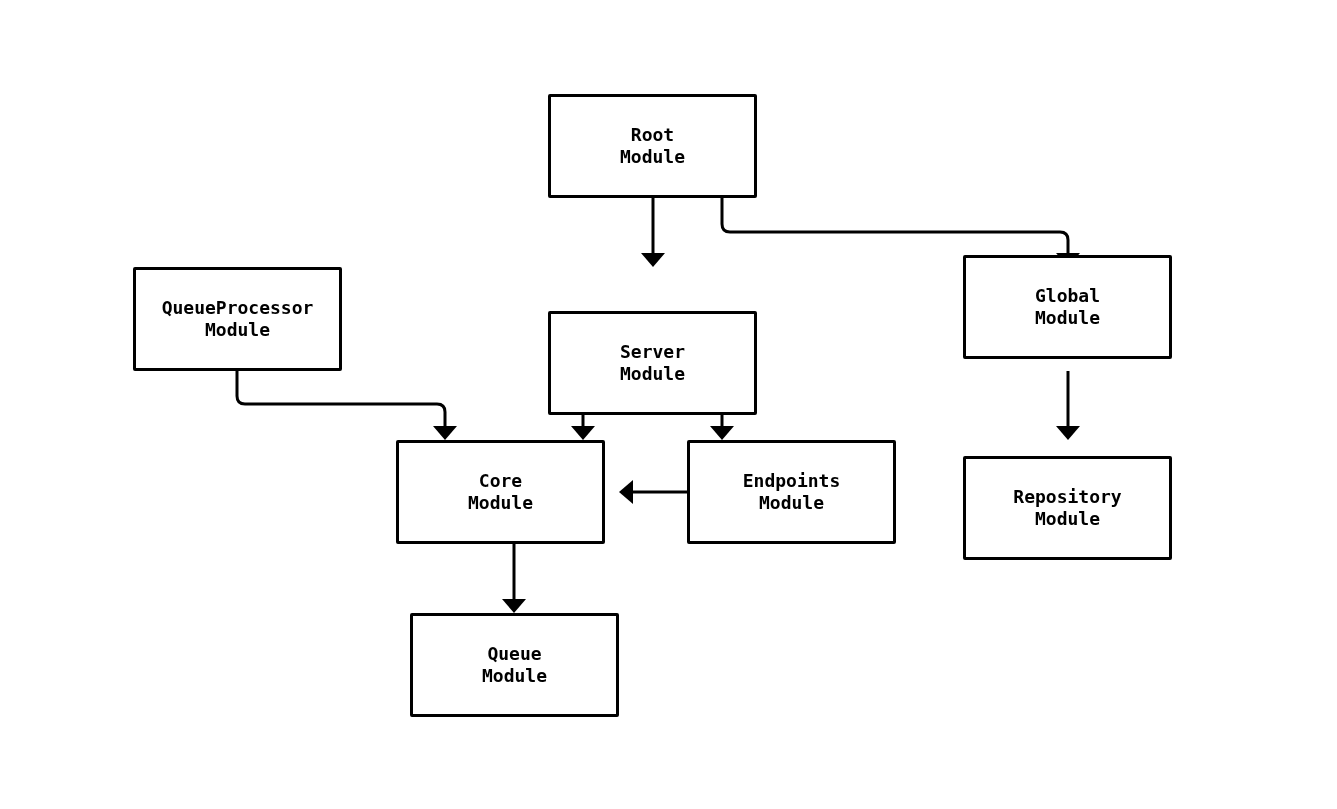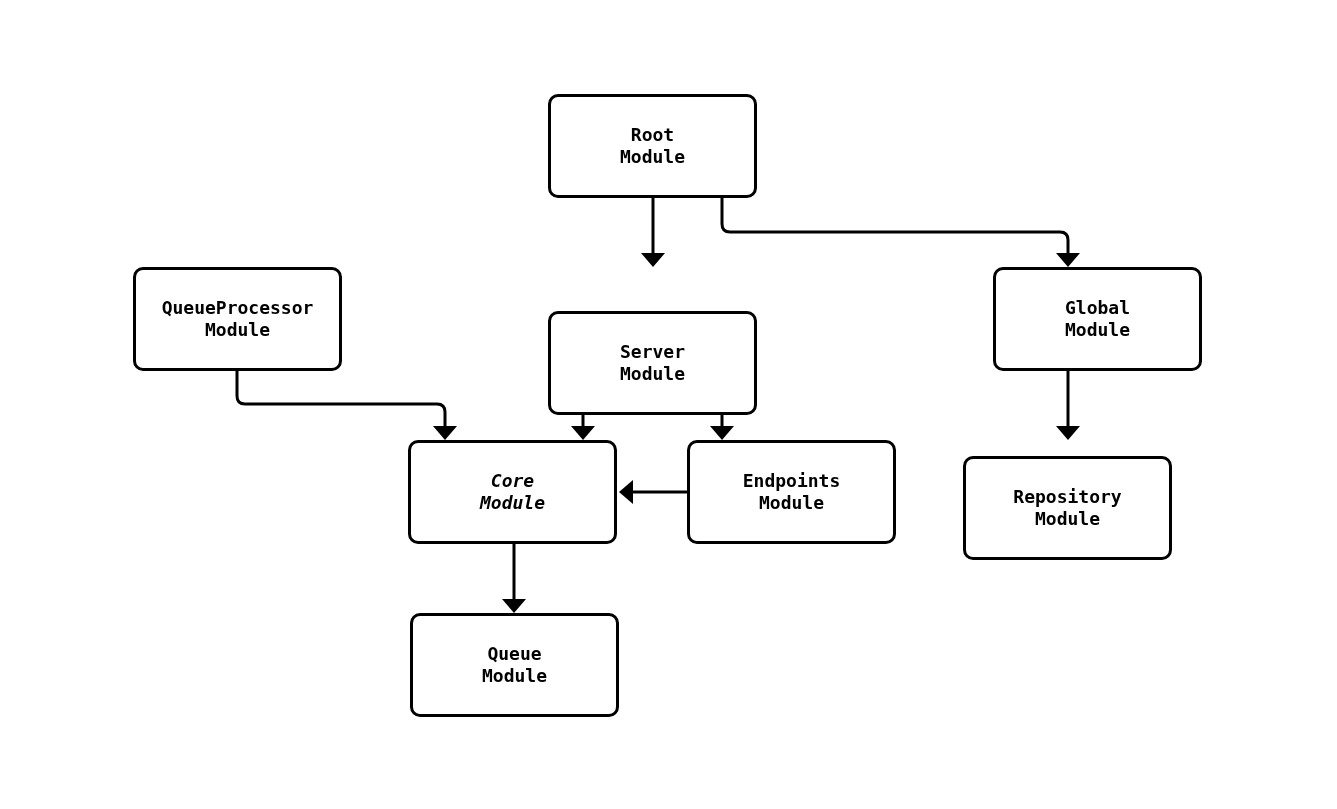--- a/index.html
+++ b/index.html
@@ -31,21 +31,21 @@
     fill: #000000;
     stroke: none;
   }
   .node {
     position: absolute;
     box-sizing: border-box;
     width: 209px;
     height: 104px;
     background: #ffffff;
     border: 3px solid #000000;
-    border-radius: 10px;
+    border-radius: 2px;
     display: flex;
     align-items: center;
     justify-content: center;
     text-align: center;
     font-weight: bold;
     font-size: 18px;
     line-height: 22px;
     color: #000000;
     white-space: pre-line;
   }
@@ -92,24 +92,24 @@
 
   <div class="node" style="left:548px; top:94px;">Root
 Module</div>
 
   <div class="node" style="left:133px; top:267px;text-align:center;">QueueProcessor
 Module</div>
 
   <div class="node" style="left:548px; top:267px;margin-top:44px;">Server
 Module</div>
 
-  <div class="node" style="left:963px; top:267px;margin-left:30px;">Global
+  <div class="node" style="left:963px; top:255px;">Global
 Module</div>
 
-  <div class="node" style="left:408px; top:440px;font-style:italic;">Core
+  <div class="node" style="left:396px; top:440px;">Core
 Module</div>
 
   <div class="node" style="left:687px; top:440px;">Endpoints
 Module</div>
 
   <div class="node" style="left:963px; top:456px;">Repository
 Module</div>
 
   <div class="node" style="left:410px; top:613px;">Queue
 Module</div>

